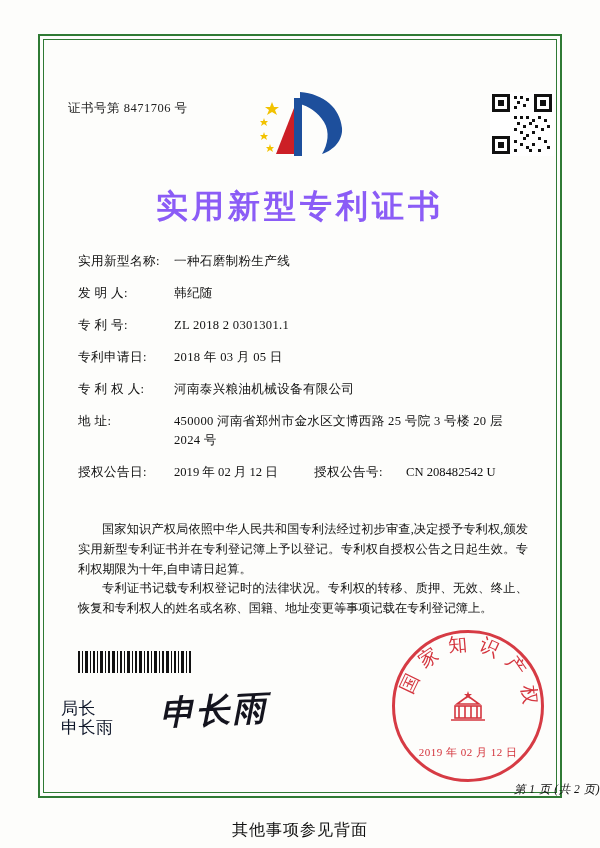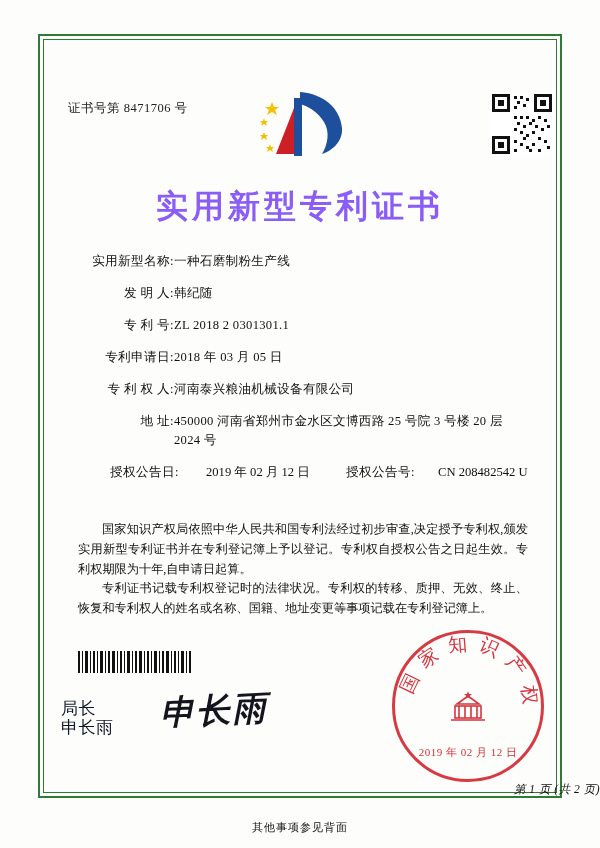--- a/index.html
+++ b/index.html
@@ -81,31 +81,29 @@
     margin-bottom: 13px;
     font-size: 12.6px;
     line-height: 19px;
     color: #111;
   }
   .flabel {
     width: 96px;
     flex: 0 0 96px;
     letter-spacing: 0.4px;
     white-space: nowrap;
-    text-align: right;
   }
   .fvalue {
     flex: 1;
     letter-spacing: 0.3px;
   }
   .frow.two .half-label {
     width: 96px;
     flex: 0 0 96px;
     letter-spacing: 0.4px;
-    margin-left: 32px;
   }
   .frow.two .half-value {
     flex: 0 0 140px;
   }
   .frow.two .half-label2 {
     flex: 0 0 92px;
     letter-spacing: 0.4px;
   }
   .frow.two .half-value2 {
     flex: 1;
@@ -197,21 +195,21 @@
     font-size: 11.5px;
     color: #111;
     letter-spacing: 0.5px;
     font-style: italic;
   }
   .footer-note {
     position: absolute;
     left: 0; top: 820px;
     width: 600px;
     text-align: center;
-    font-size: 11px;
+    font-size: 16px;
     color: #111;
     letter-spacing: 1px;
   }
 </style>
 </head>
 <body>
 
 <div class="page">
 
   <div class="cert-border"></div>

